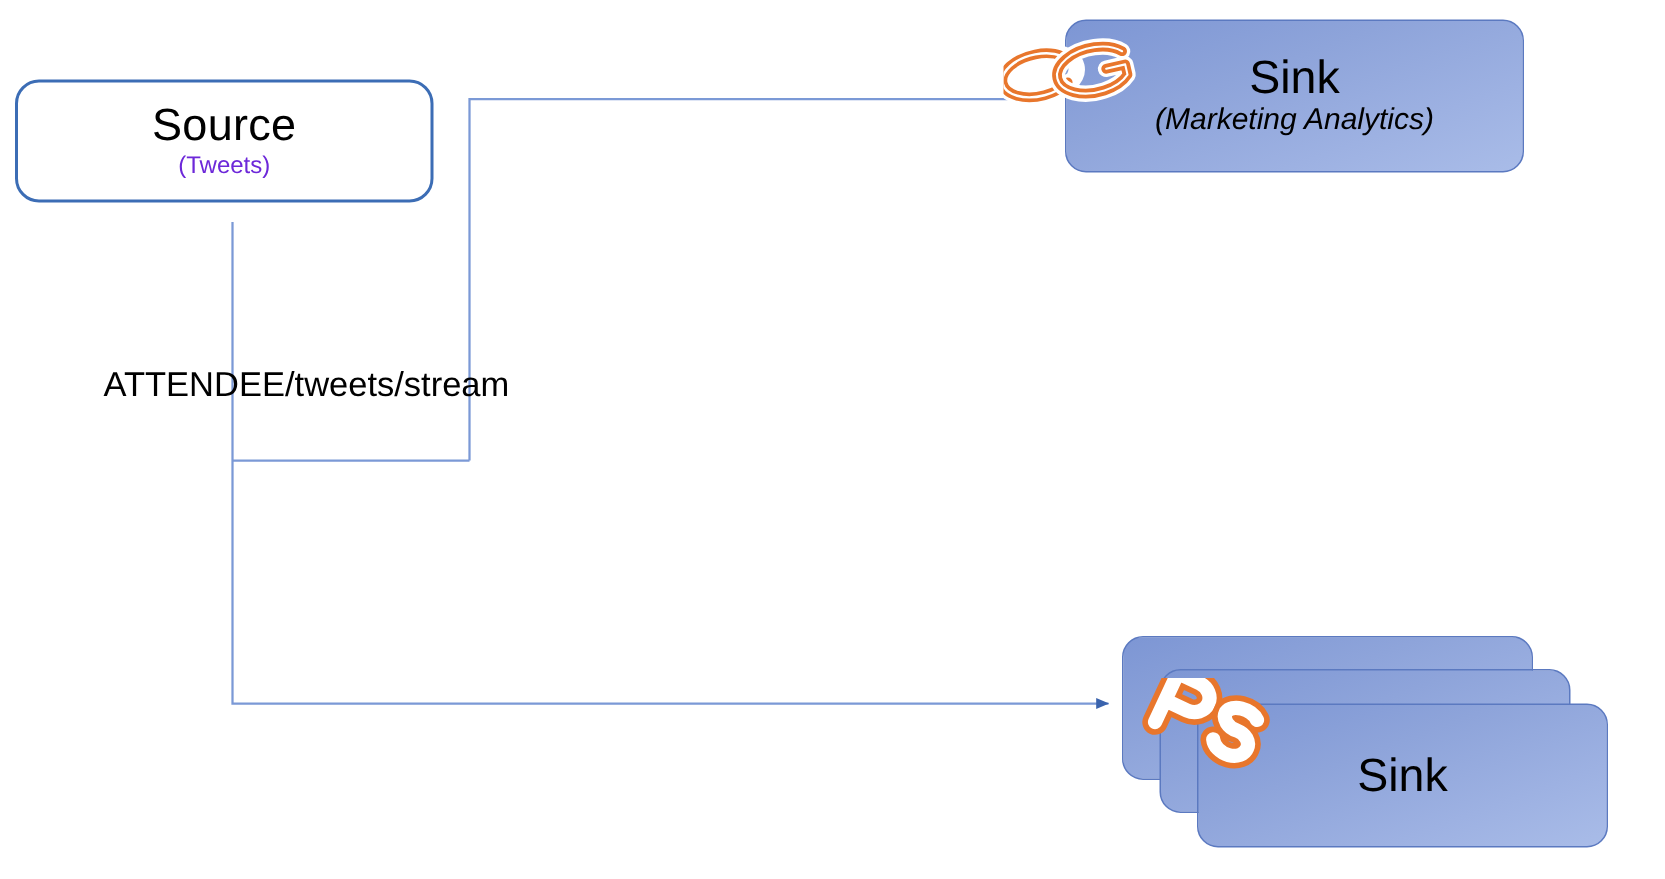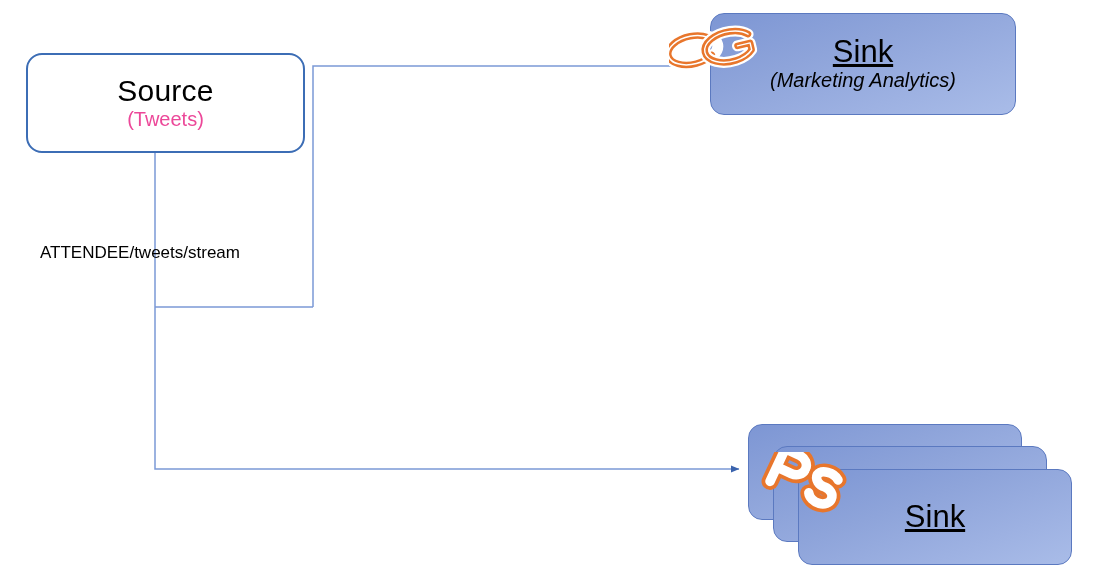--- a/index.html
+++ b/index.html
@@ -21,42 +21,42 @@
     position: absolute;
     left: 0;
     top: 0;
     width: 1110px;
     height: 586px;
   }
 
   
   .source-box {
     position: absolute;
-    left: 26px;
+    left: 10px;
     top: 53px;
     width: 279px;
-    height: 100px;
+    height: 82px;
     box-sizing: border-box;
     border: 2.2px solid #3C6DB5;
     border-radius: 16px;
     background: #ffffff;
     display: flex;
     flex-direction: column;
     align-items: center;
     justify-content: center;
   }
   .source-title {
     font-size: 30px;
     color: #000000;
     line-height: 1.05;
     letter-spacing: 0.2px;
   }
   .source-sub {
-    font-size: 20px;
-    color: #ec4899;
+    font-size: 16px;
+    color: #6d28d9;
     line-height: 1.15;
     margin-top: 2px;
   }
 
   
   .sink-box {
     position: absolute;
     box-sizing: border-box;
     border: 1px solid #5B79C0;
     border-radius: 14px;
@@ -70,21 +70,20 @@
     bottom: 0;
     display: flex;
     flex-direction: column;
     align-items: center;
     justify-content: center;
   }
   .sink-title {
     font-size: 31px;
     color: #000000;
     line-height: 1.05;
-    text-decoration: underline;
   }
   .sink-sub {
     font-size: 20px;
     color: #000000;
     line-height: 1.15;
     margin-top: 1px;
     font-style: italic;
   }
 
   #sink-top {
@@ -108,23 +107,23 @@
   .sink-stack-front {
     left: 798px;
     top: 469px;
     width: 274px;
     height: 96px;
   }
 
   
   .edge-label {
     position: absolute;
-    left: 40px;
+    left: 69px;
     top: 243px;
-    font-size: 17px;
+    font-size: 23px;
     color: #000000;
     white-space: nowrap;
   }
 
   
   .logo {
     position: absolute;
     pointer-events: none;
   }
   #logo-cg {

